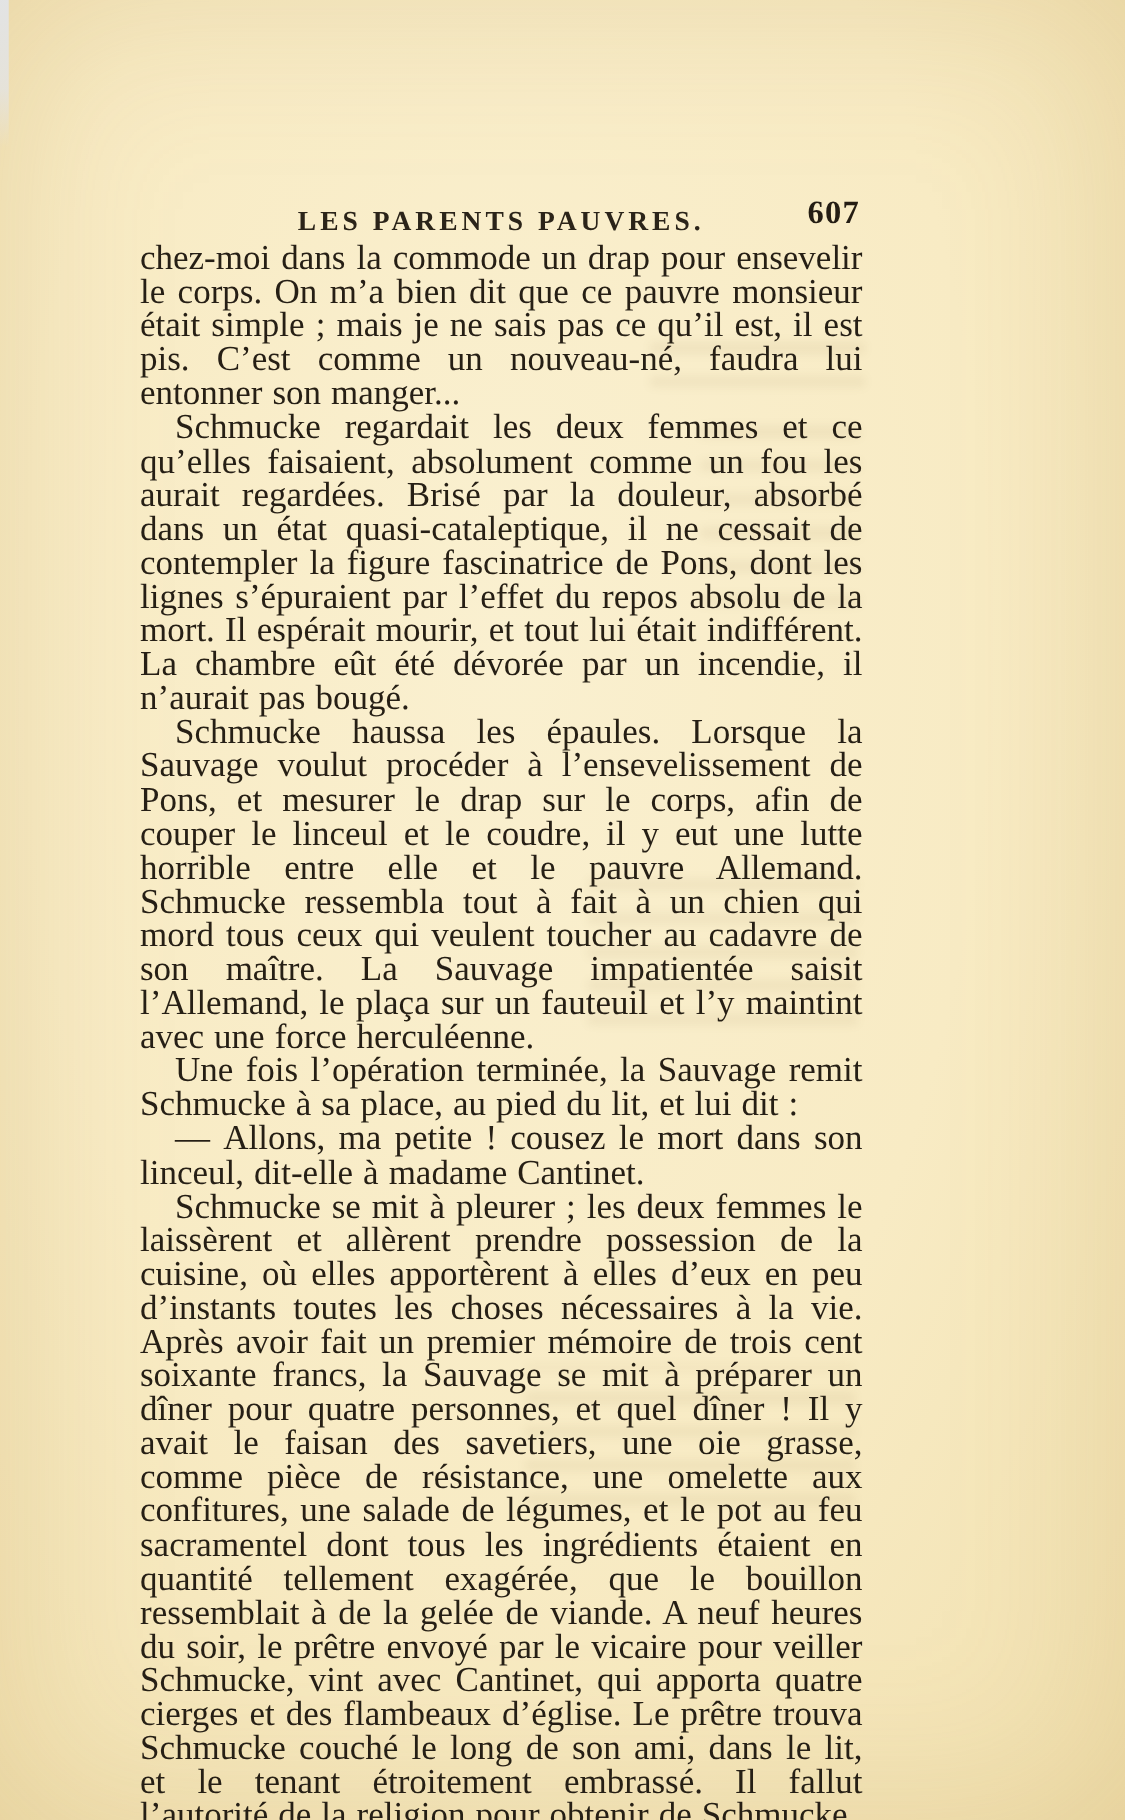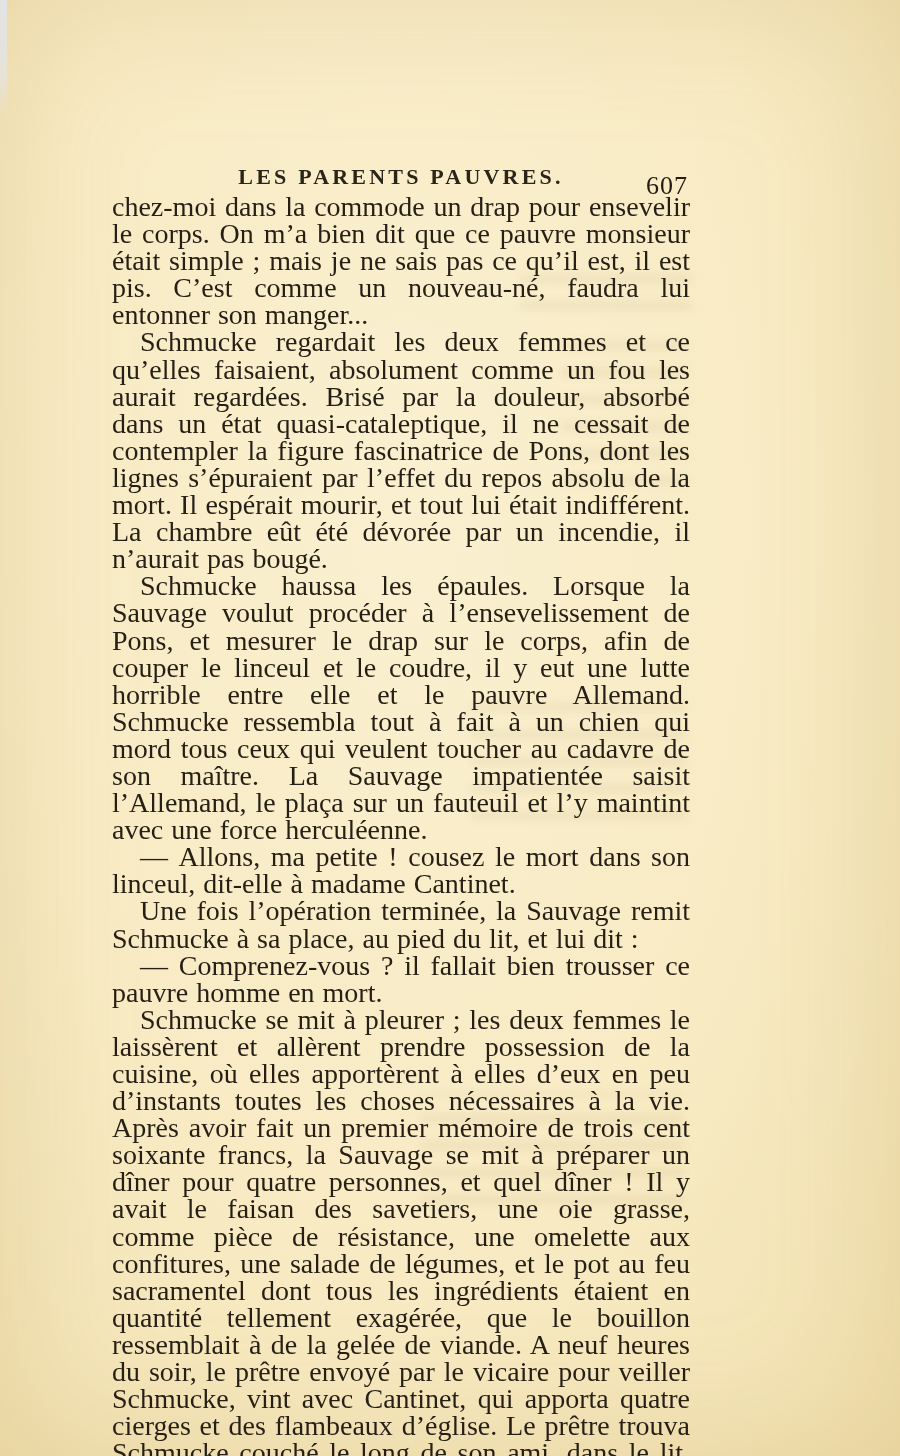--- a/index.html
+++ b/index.html
@@ -44,23 +44,23 @@
     transform: translateX(-50%);
     font-size: 22px;
     font-weight: 700;
     letter-spacing: 3.2px;
     white-space: nowrap;
     color: #2b2419;
   }
   .page-number {
     position: absolute;
     right: 2px;
-    top: 16px;
+    top: 0;
     font-size: 26px;
-    font-weight: 400;
+    font-weight: 700;
     letter-spacing: 1px;
     color: #241d13;
   }
   .body-text {
     position: absolute;
     left: 112px;
     top: 193px;
     width: 578px;
     font-size: 28px;
     line-height: 27.1px;
@@ -108,19 +108,18 @@
 
   <div class="running-head">
     <div class="running-title">LES PARENTS PAUVRES.</div>
     <div class="page-number">607</div>
   </div>
 
   <div class="body-text">
       <p class="para no-indent">chez-moi dans la commode un drap pour ensevelir le corps. On m’a bien dit que ce pauvre monsieur était simple&nbsp;; mais je ne sais pas ce qu’il est, il est pis. C’est comme un nouveau-né, faudra lui entonner son manger...</p>
       <p class="para">Schmucke regardait les deux femmes et ce qu’elles faisaient, absolument comme un fou les aurait regardées. Brisé par la douleur, absorbé dans un état quasi-cataleptique, il ne cessait de contempler la figure fascinatrice de Pons, dont les lignes s’épuraient par l’effet du repos absolu de la mort. Il espérait mourir, et tout lui était indifférent. La chambre eût été dévorée par un incendie, il n’aurait pas bougé.</p>
       <p class="para">Schmucke haussa les épaules. Lorsque la Sauvage voulut procéder à l’ensevelissement de Pons, et mesurer le drap sur le corps, afin de couper le linceul et le coudre, il y eut une lutte horrible entre elle et le pauvre Allemand. Schmucke ressembla tout à fait à un chien qui mord tous ceux qui veulent toucher au cadavre de son maître. La Sauvage impatientée saisit l’Allemand, le plaça sur un fauteuil et l’y maintint avec une force herculéenne.</p>
+      <p class="para">Une fois l’opération terminée, la Sauvage remit Schmucke à sa place, au pied du lit, et lui dit&nbsp;:</p>
       <p class="para">—&nbsp;Allons, ma petite&nbsp;! cousez le mort dans son linceul, dit-elle à madame Cantinet.</p>
-      <p class="para">Une fois l’opération terminée, la Sauvage remit Schmucke à sa place, au pied du lit, et lui dit&nbsp;:</p>
-      <p class="para">—&nbsp;Comprenez-vous&nbsp;? il fallait bien trousser ce pauvre homme en mort.</p>
       <p class="para">Schmucke se mit à pleurer&nbsp;; les deux femmes le laissèrent et allèrent prendre possession de la cuisine, où elles apportèrent à elles d’eux en peu d’instants toutes les choses nécessaires à la vie. Après avoir fait un premier mémoire de trois cent soixante francs, la Sauvage se mit à préparer un dîner pour quatre personnes, et quel dîner&nbsp;! Il y avait le faisan des savetiers, une oie grasse, comme pièce de résistance, une omelette aux confitures, une salade de légumes, et le pot au feu sacramentel dont tous les ingrédients étaient en quantité tellement exagérée, que le bouillon ressemblait à de la gelée de viande. A neuf heures du soir, le prêtre envoyé par le vicaire pour veiller Schmucke, vint avec Cantinet, qui apporta quatre cierges et des flambeaux d’église. Le prêtre trouva Schmucke couché le long de son ami, dans le lit, et le tenant étroitement embrassé. Il fallut l’autorité de la religion pour obtenir de Schmucke</p>
     </div>
 
 </div>
 
 </body></html>

